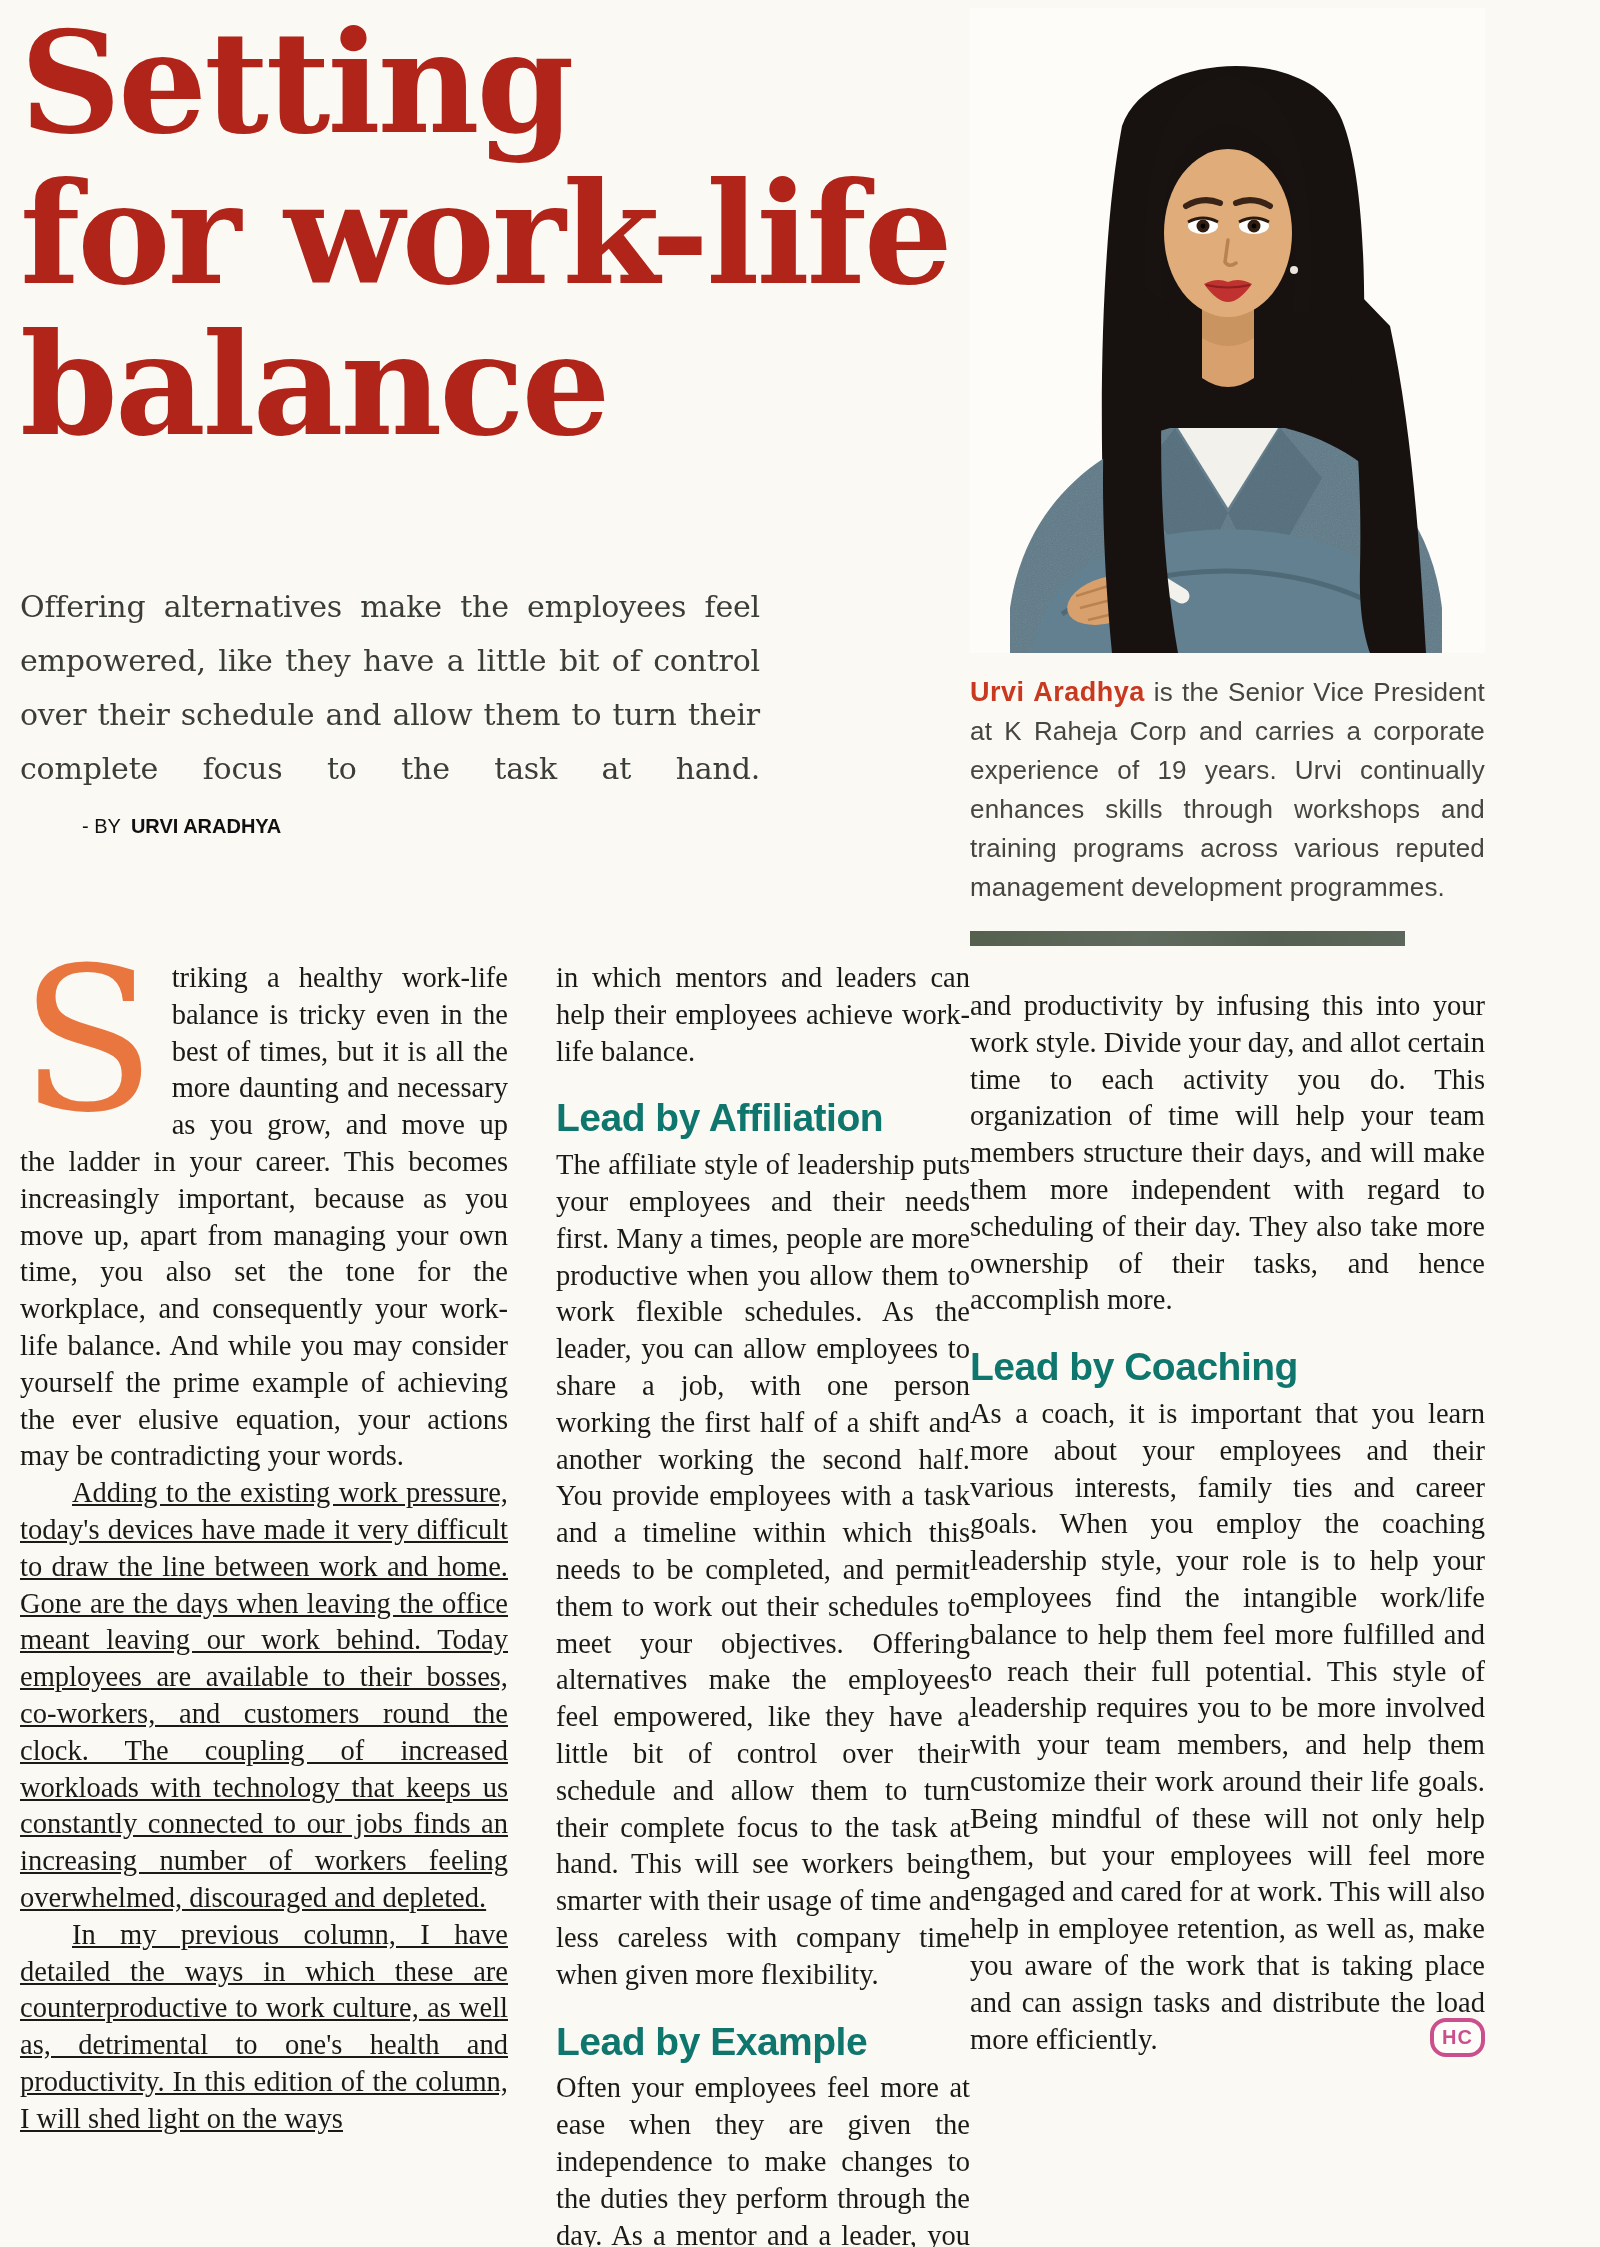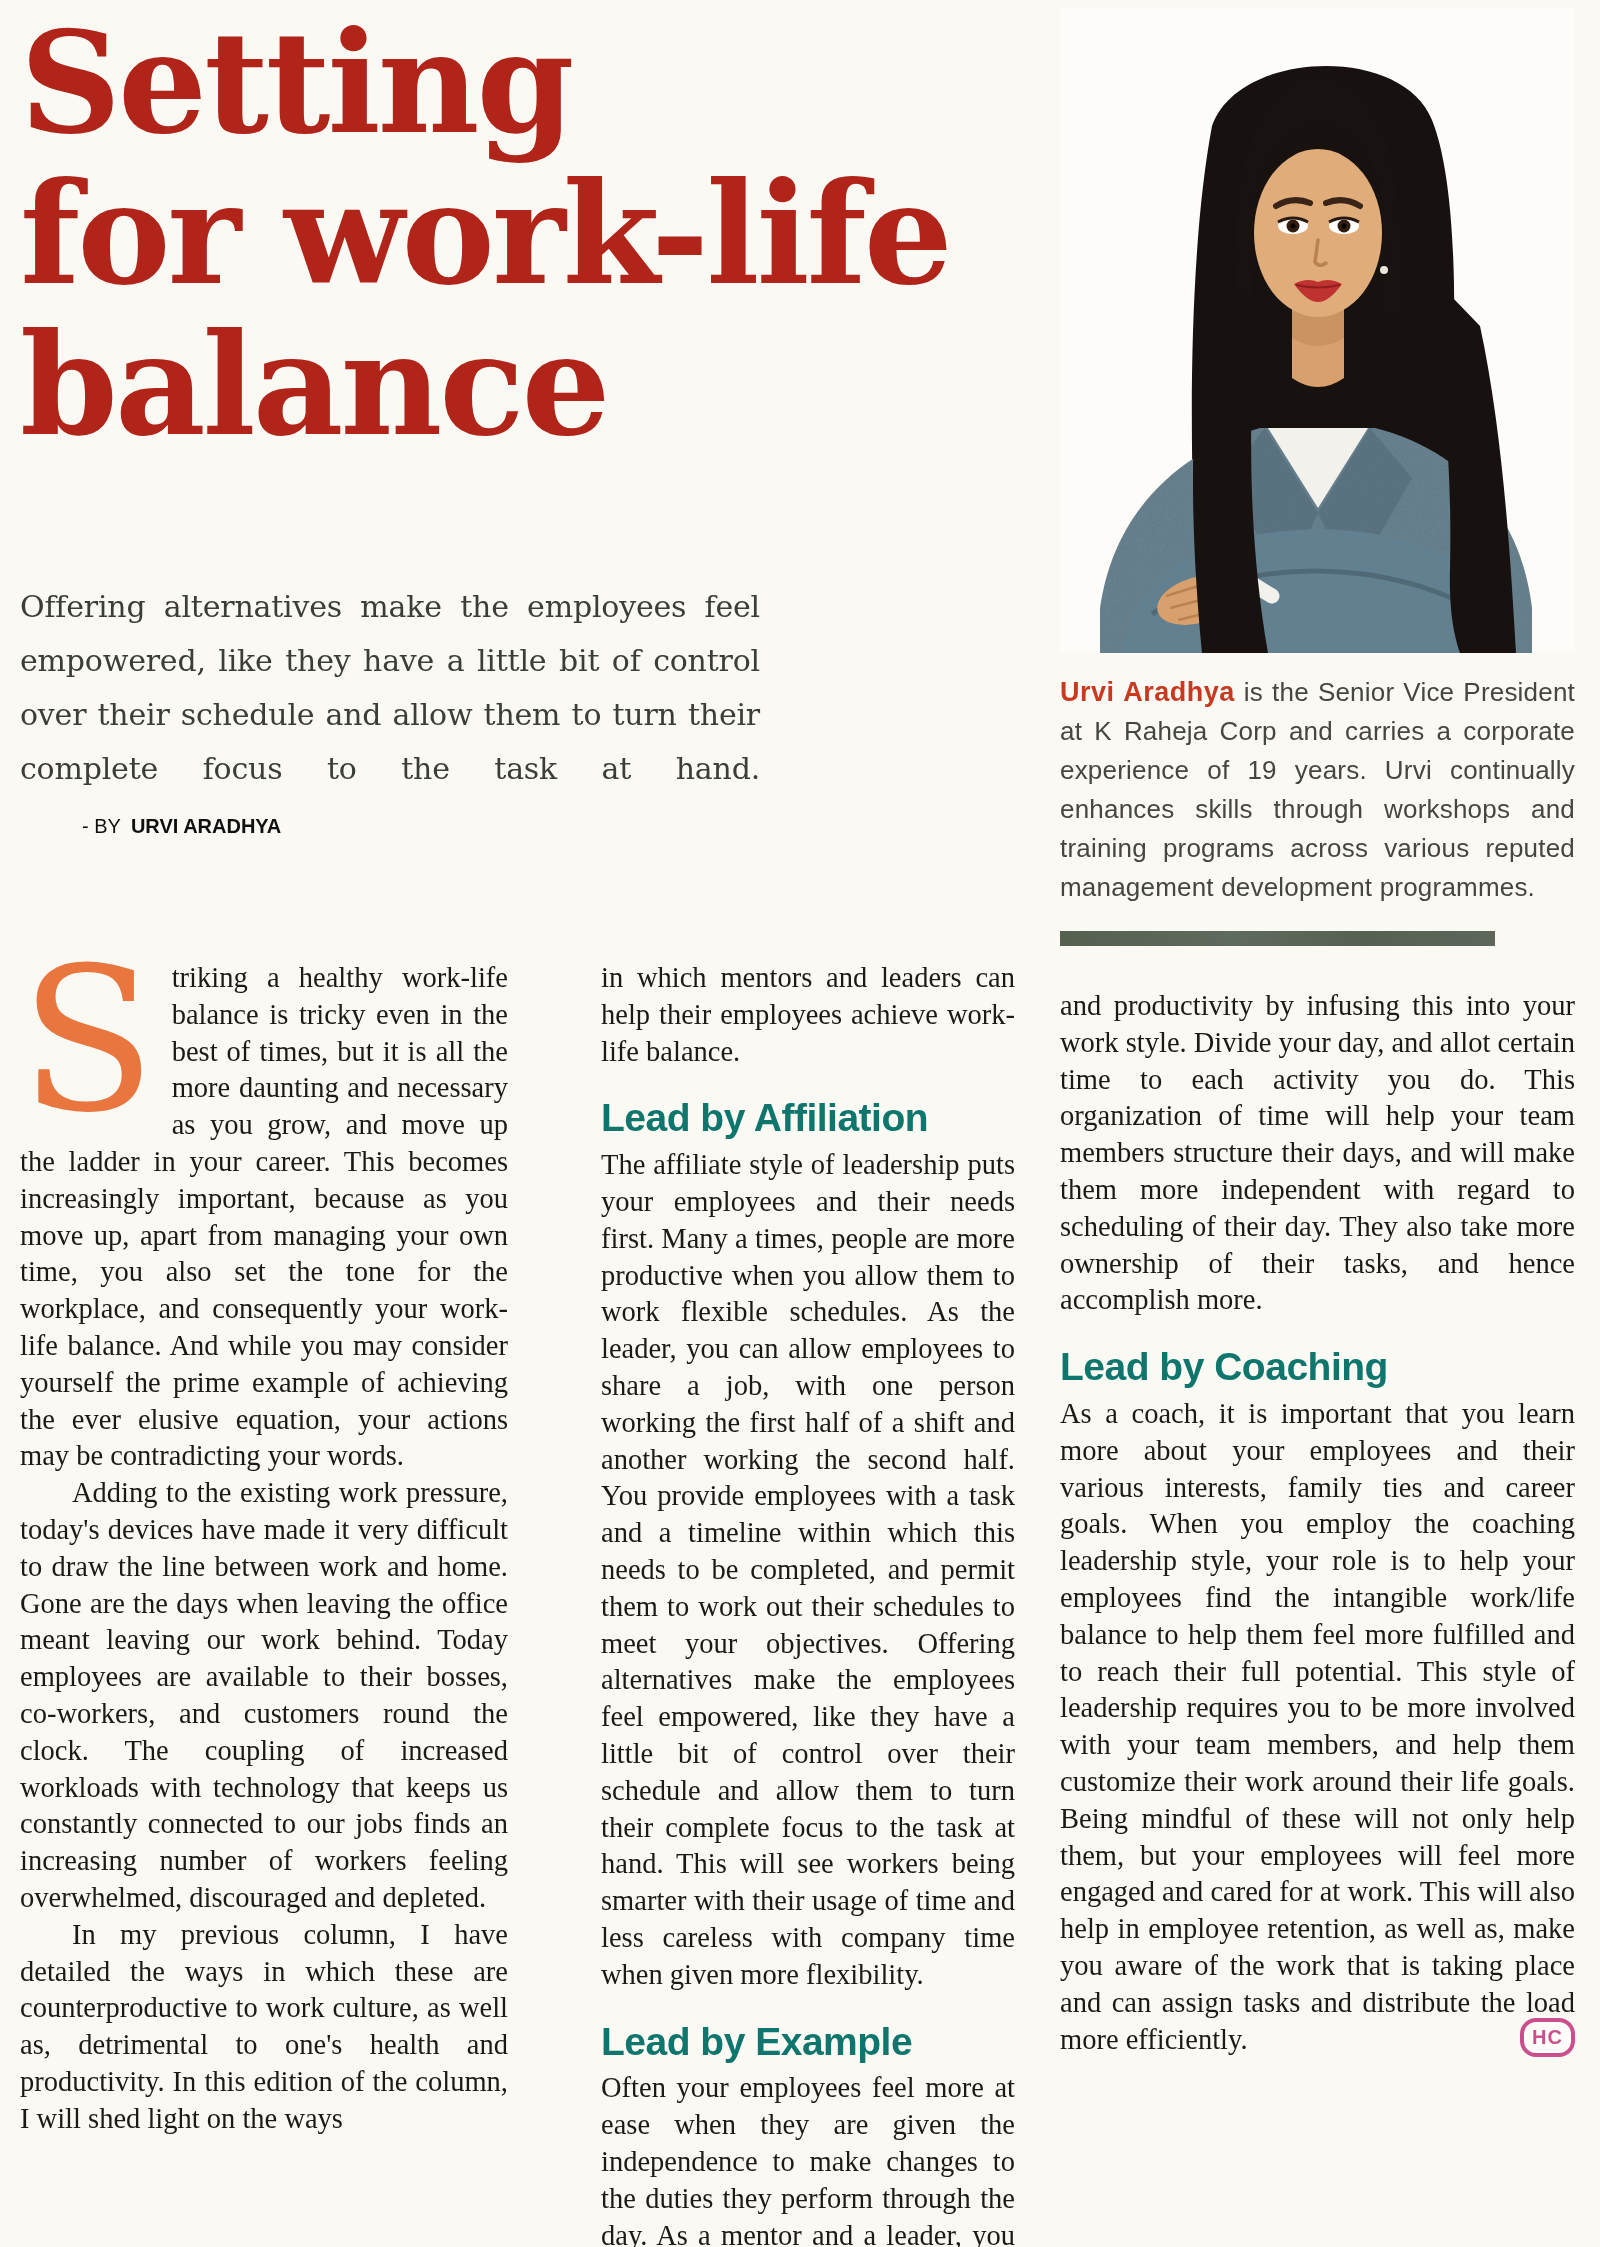--- a/index.html
+++ b/index.html
@@ -12,21 +12,20 @@
     --body-black:#1b1a17;
     --paper:#fbf9f3;
   }
   *{margin:0;padding:0;box-sizing:border-box;}
   html,body{width:1600px;background:var(--paper);}
   .page{
     width:1600px;height:2247px;overflow:hidden;
     background:var(--paper);
     display:grid;
     grid-template-columns:488px 462px 515px;
-    column-gap:45px;
     padding:8px 20px 0 20px;
     grid-template-rows:auto auto 1fr;
   }
   
   .title-block{grid-column:1/3;grid-row:1;}
   .headline{
     font-family:"DejaVu Serif",serif;
     font-weight:700;
     font-size:140px;
     line-height:151px;
@@ -84,21 +83,21 @@
     font-family:"Liberation Serif",serif;
     font-size:28.5px;
     line-height:36.8px;
     text-align:justify;
     color:var(--body-black);
   }
   .colA{grid-column:1;}
   .colB{grid-column:2;margin-left:48px;}
   .colC{grid-column:3;padding-top:28px;}
   .body-p{margin:0;}
-  .indent{text-indent:52px;}
+  .indent{text-indent:52px;text-decoration:underline;}
   .dropcap{
     float:left;
     font-family:"DejaVu Serif",serif;
     font-weight:400;
     font-size:198px;
     line-height:150px;
     color:var(--dropcap-orange);
     margin:6px 16px 0 0;
   }
   .section-h{

